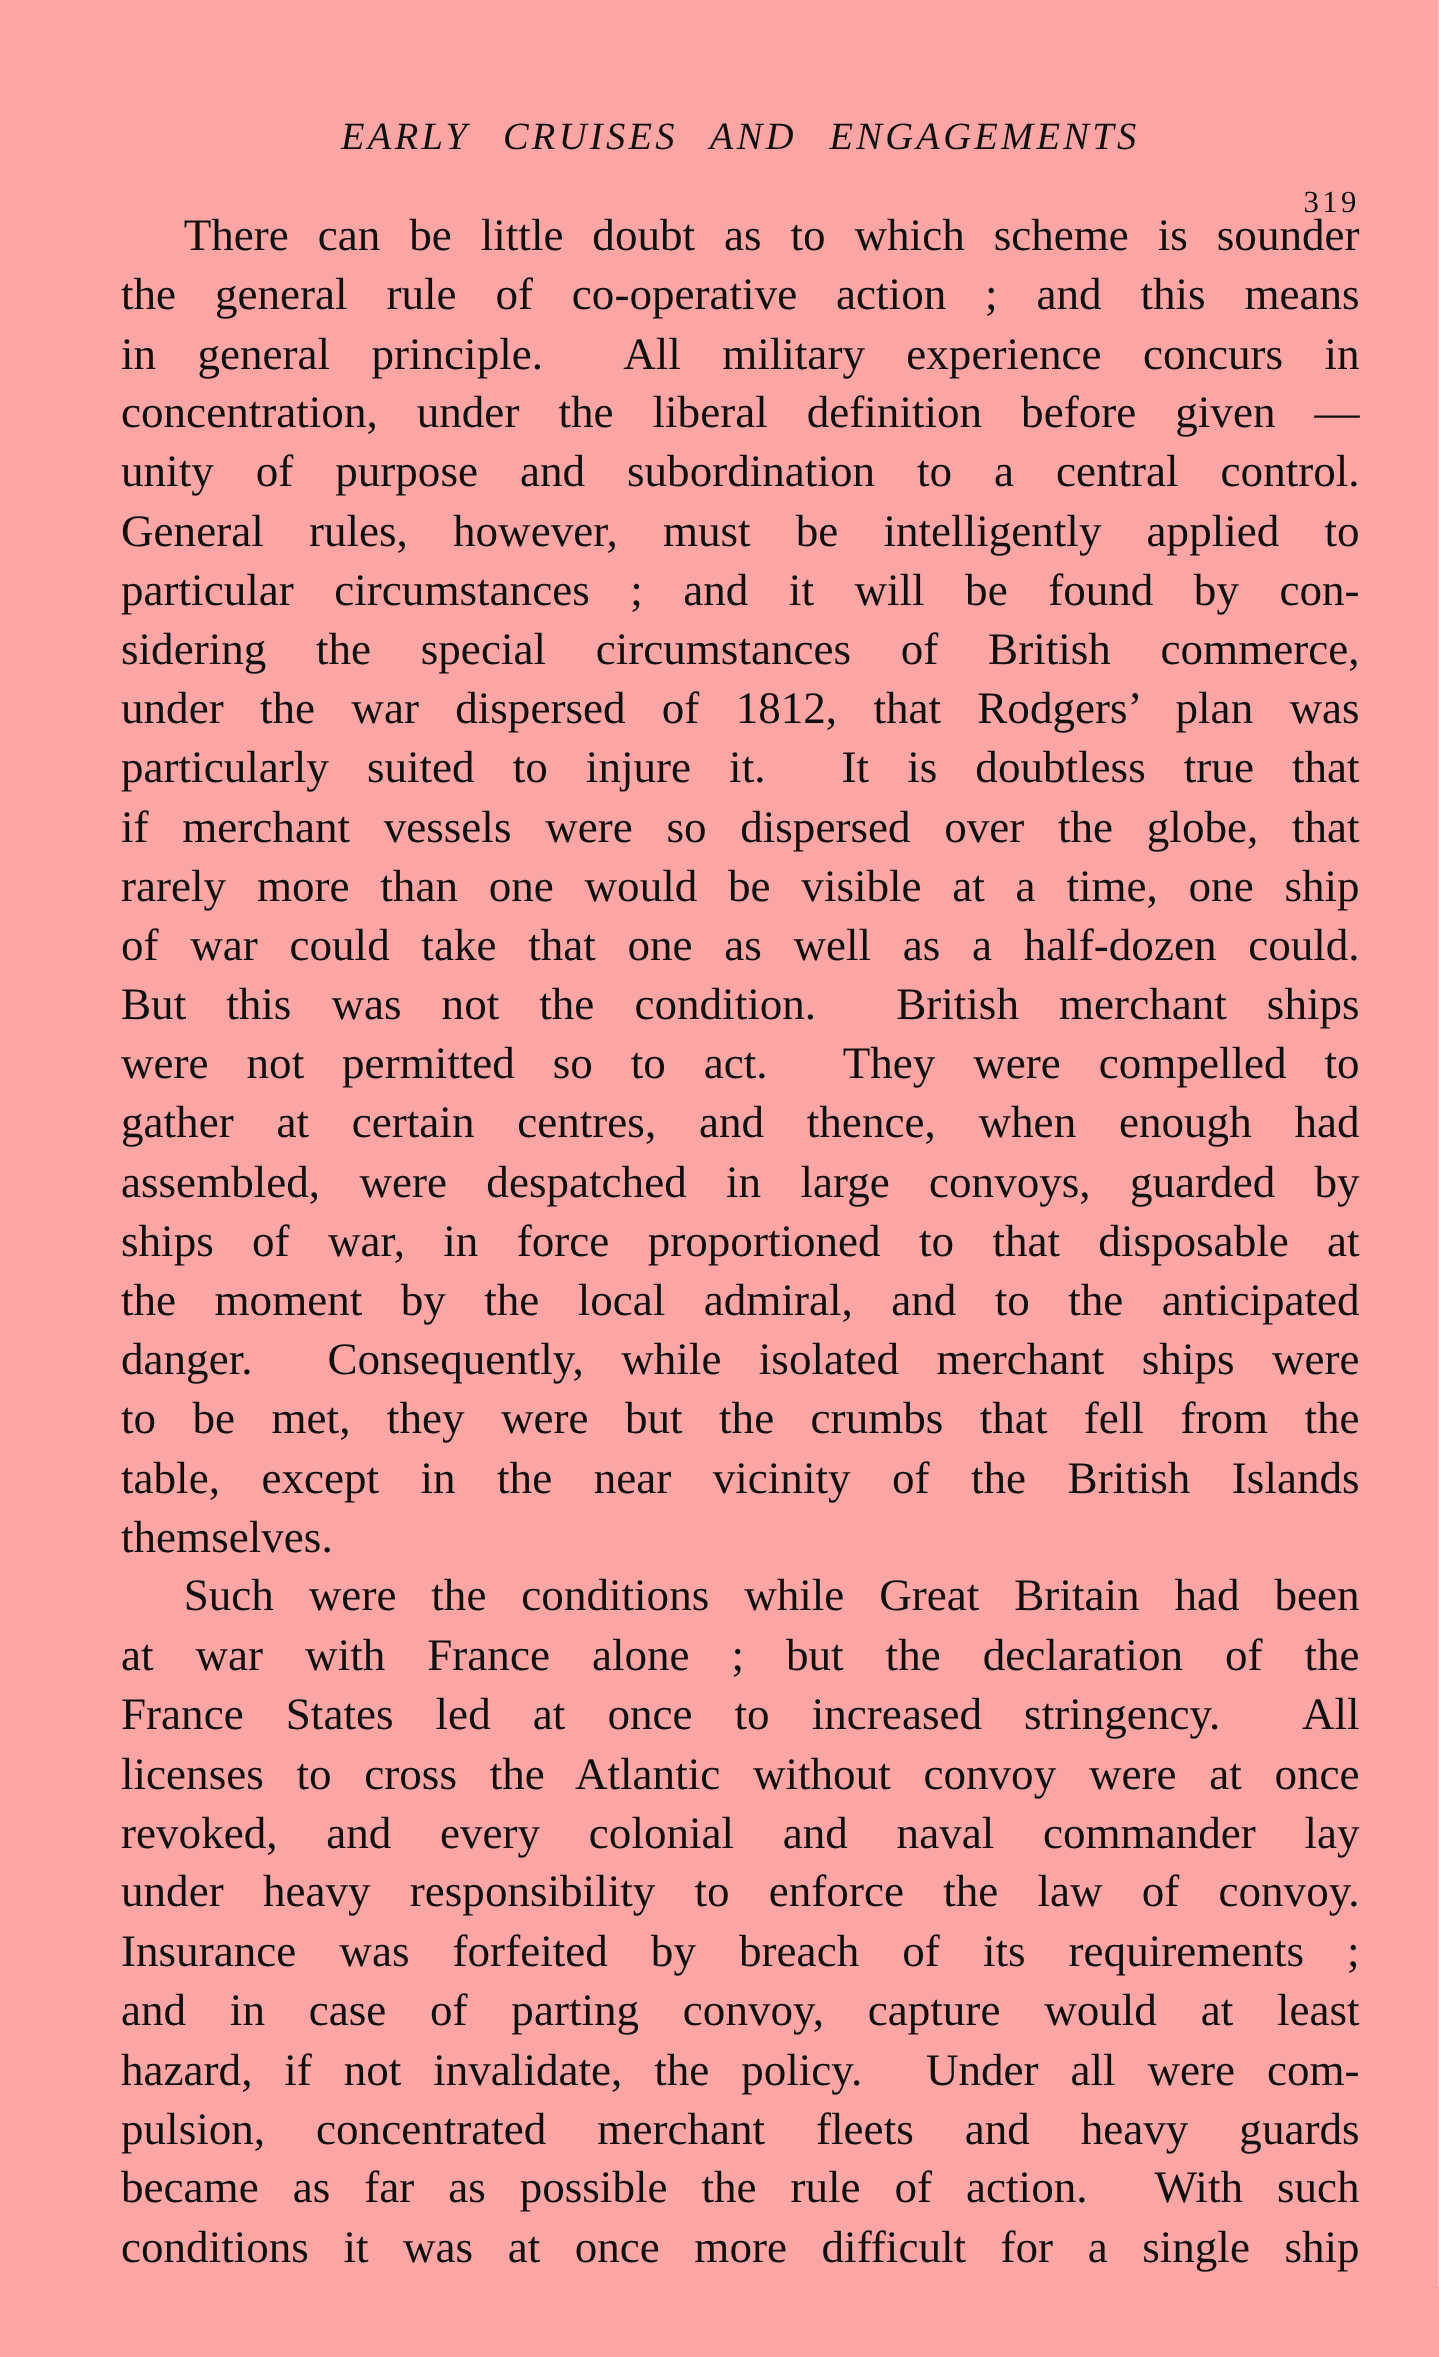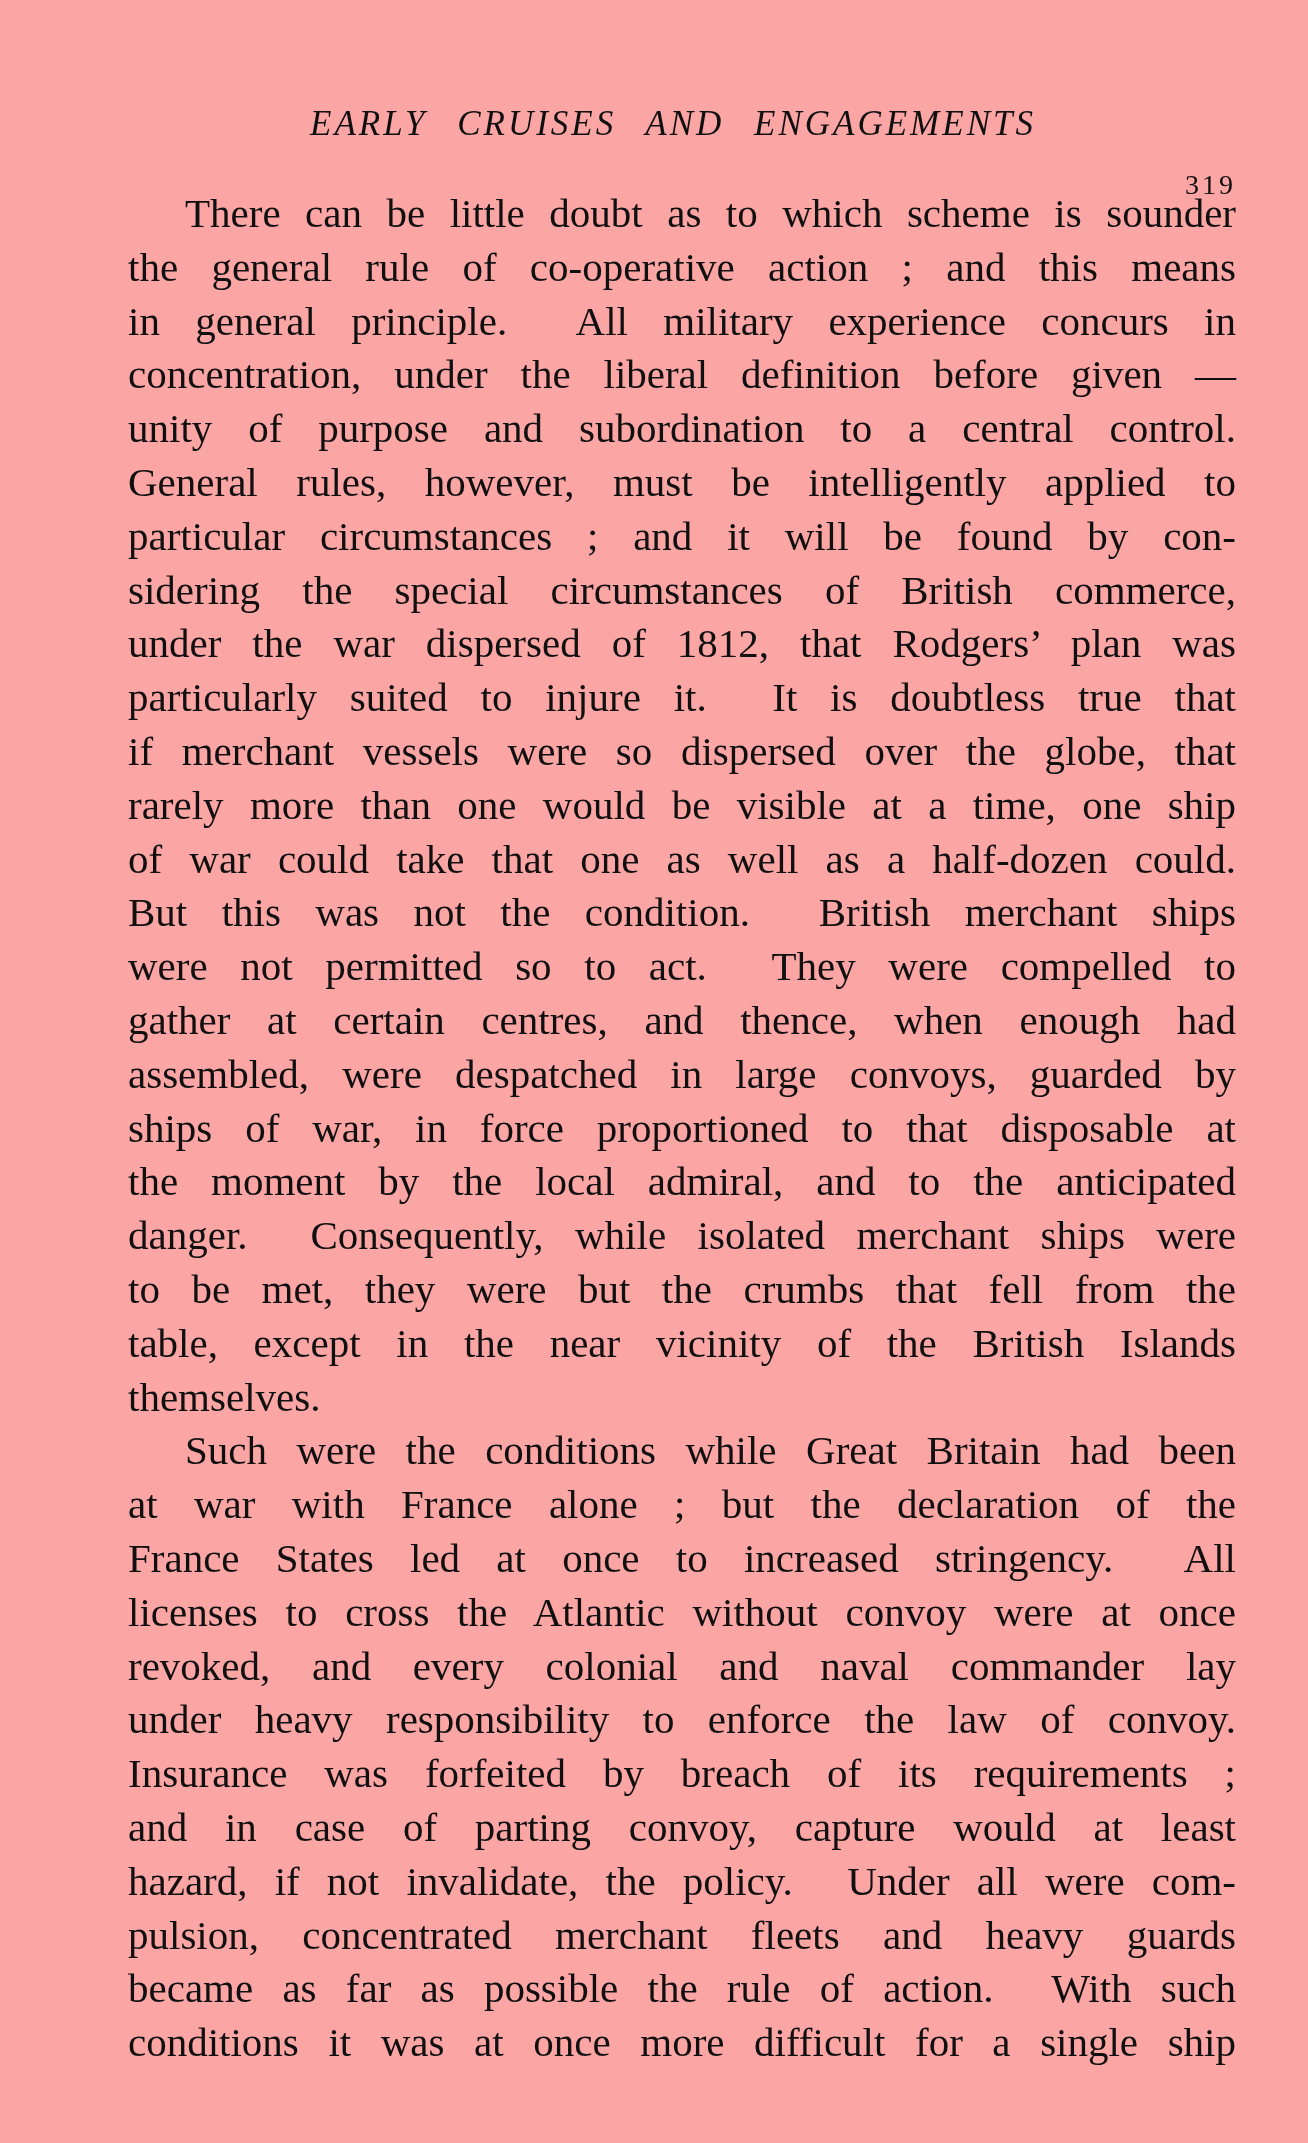--- a/index.html
+++ b/index.html
@@ -54,21 +54,20 @@
   }
   .paragraph {
     margin: 0;
     padding: 0;
   }
   .line {
     text-align: justify;
     text-align-last: justify;
     text-justify: inter-word;
     white-space: pre-wrap;
-    margin-left: 18px;
   }
   .line.first {
     padding-left: 57px;
   }
   .line.endleft {
     text-align-last: left;
   }
 </style>
 </head>
 <body>

